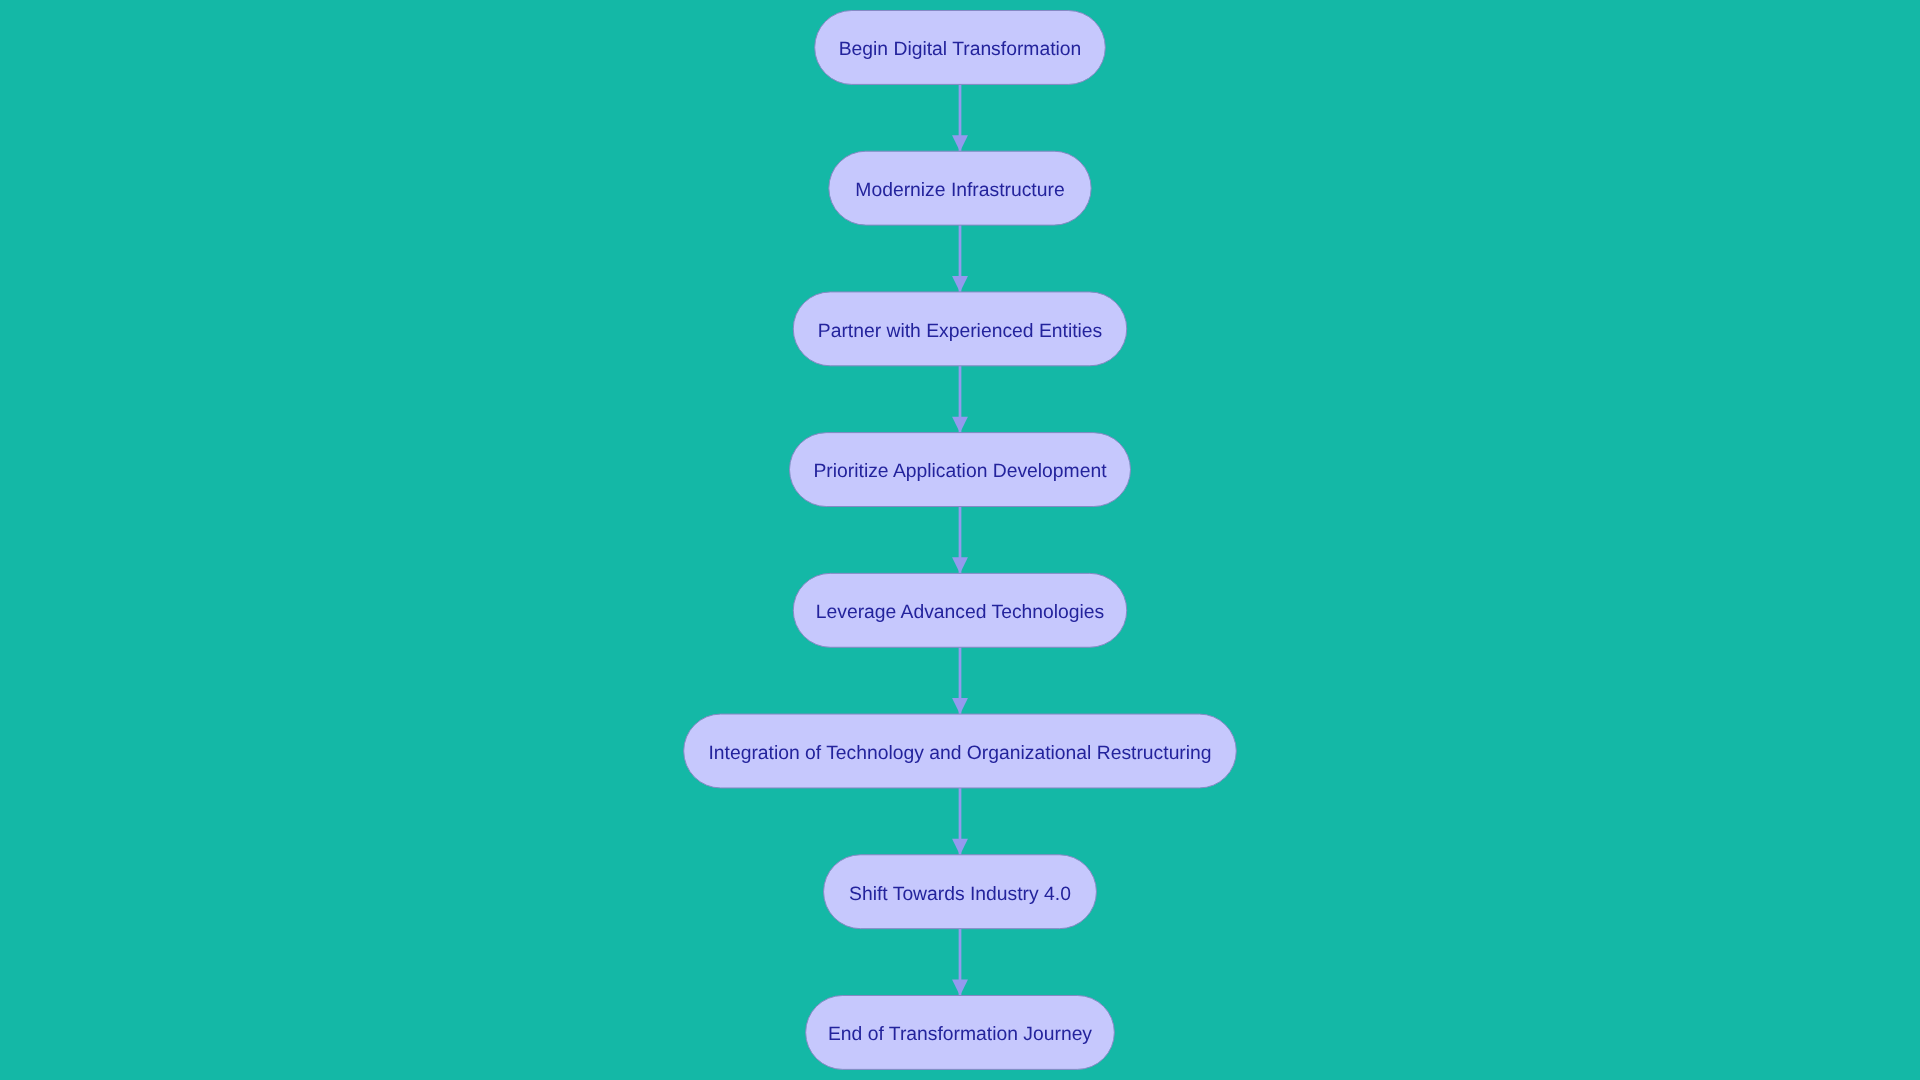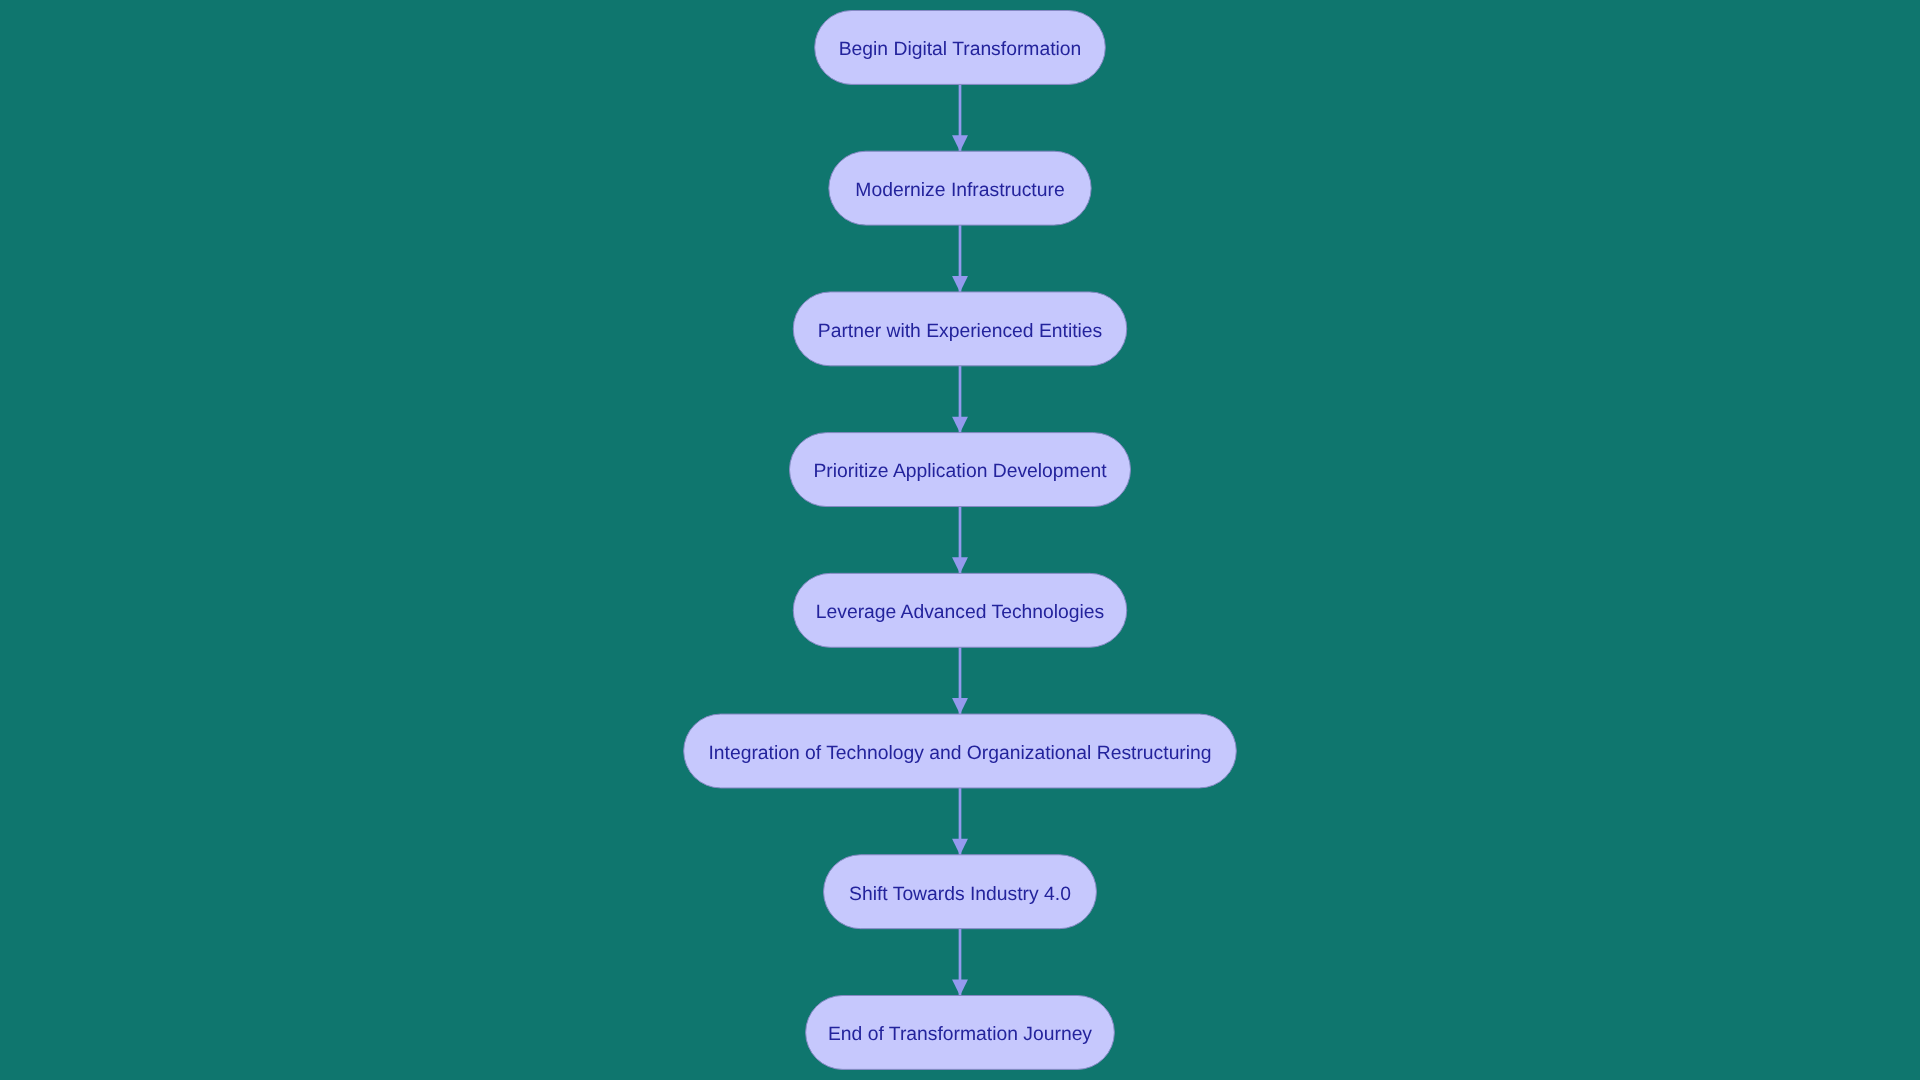--- a/index.html
+++ b/index.html
@@ -23,21 +23,21 @@
     text-anchor:middle;
     white-space:pre;
   }
   .edge-line{fill:none;stroke-linecap:butt;}
   .arrowhead{stroke:none;}
   .node-shape{}
 </style>
 </head>
 <body>
 
-<div id="stage" style="background: #0f766e; text-decoration: underline;">
+<div id="stage" style="background: #14b8a6; text-decoration: underline;">
   <svg class="flow" id="flowsvg" viewBox="0 0 1920 1080">
 
     <g id="edge-layer">
       <g class="edge">
         <path class="edge-line" d="M 960 84.4 L 960 151.40999999999997" stroke="#949aee" stroke-width="2.7"></path>
         <path class="arrowhead" d="M 952.05 135.20999999999998 L 967.95 135.20999999999998 L 960 151.40999999999997 Z" fill="#949aee"></path>
       </g>
       <g class="edge">
         <path class="edge-line" d="M 960 225.11 L 960 292.13" stroke="#949aee" stroke-width="2.7"></path>
         <path class="arrowhead" d="M 952.05 275.93 L 967.95 275.93 L 960 292.13 Z" fill="#949aee"></path>

